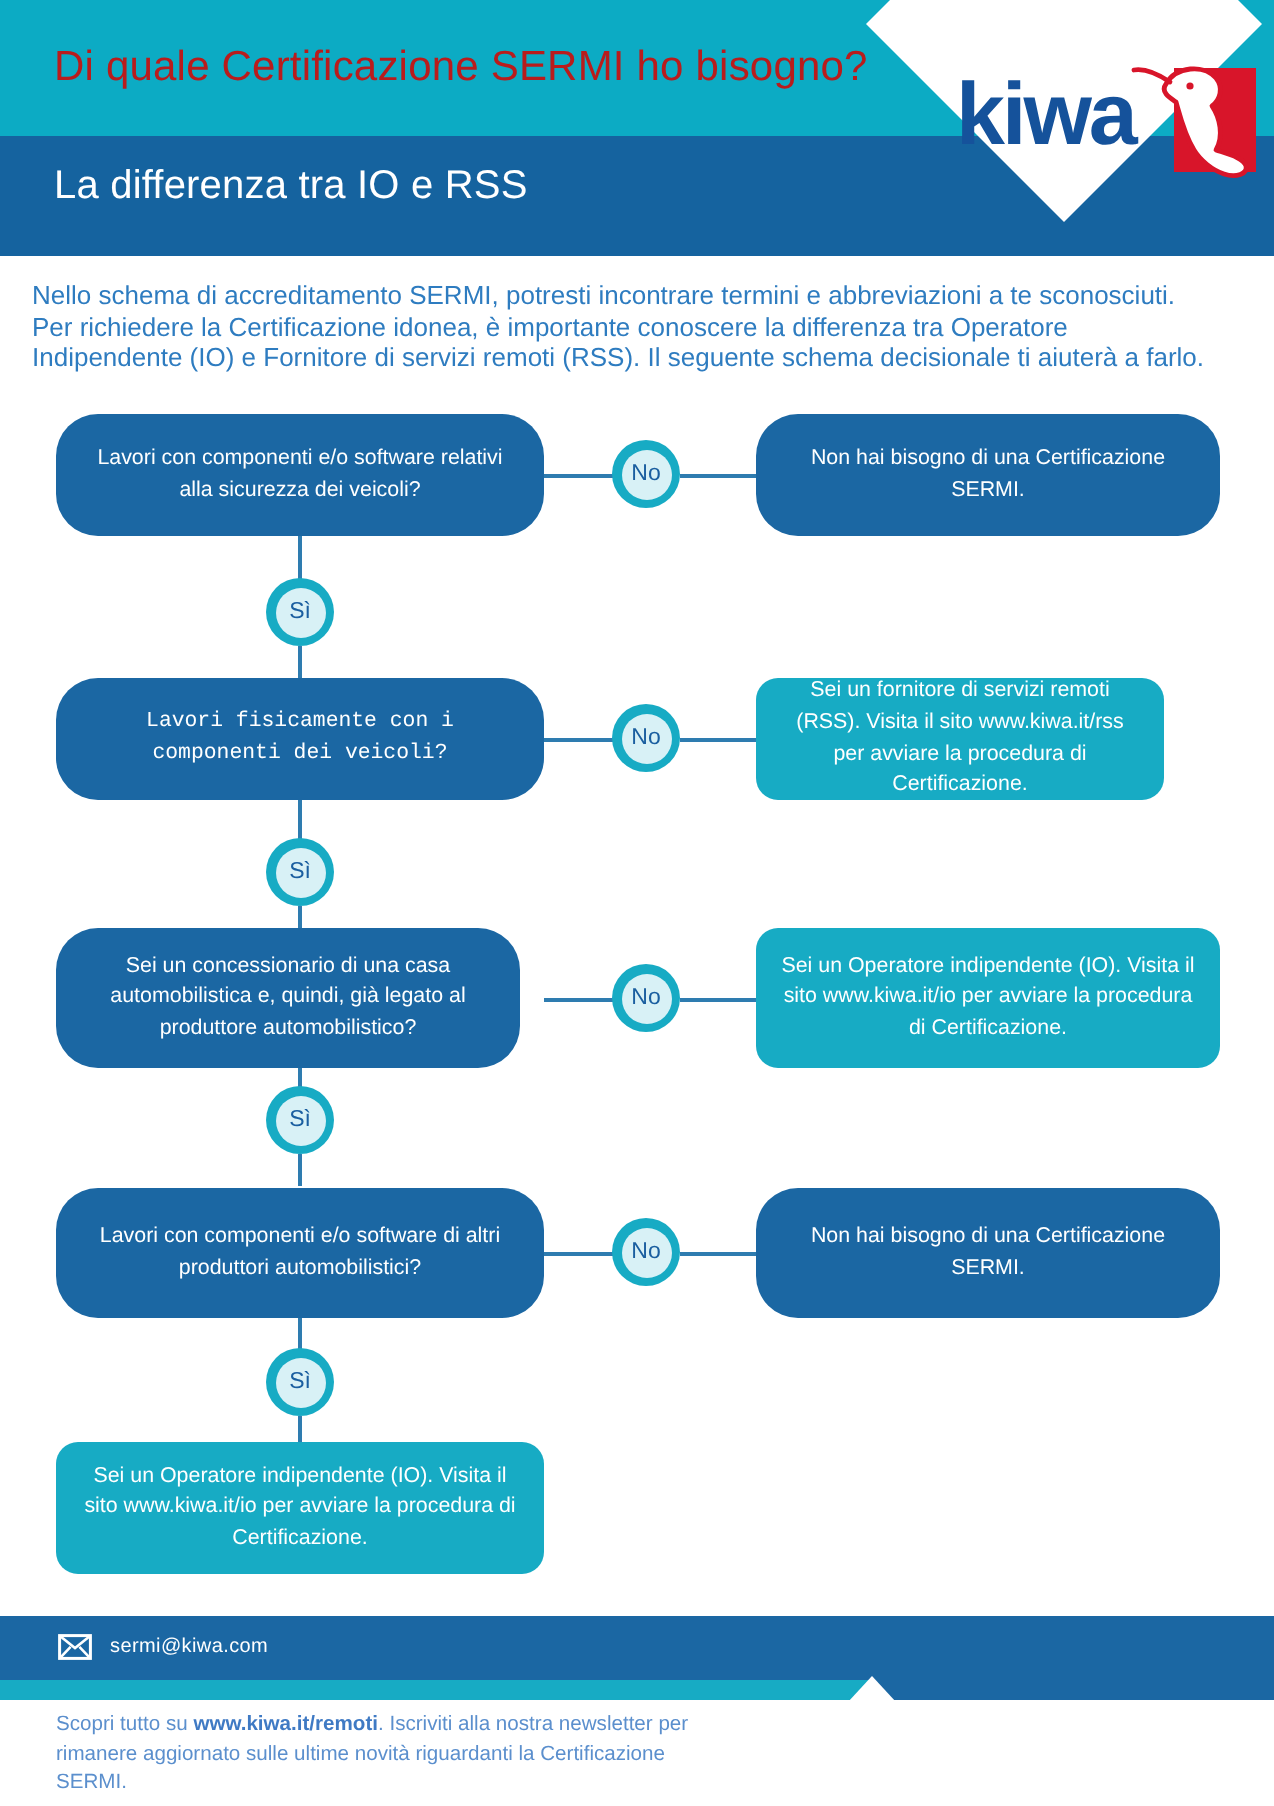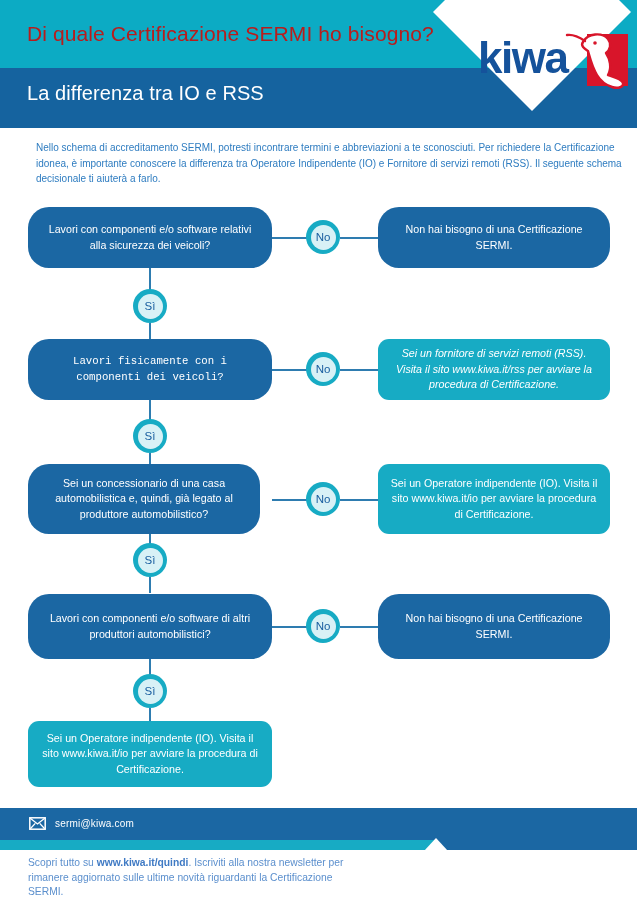--- a/index.html
+++ b/index.html
@@ -83,23 +83,23 @@
   }
   .logo-bird {
     position: absolute;
     left: 74px; top: 0px;
     width: 76px; height: 66px;
   }
 
   
   #intro {
     position: absolute;
-    left: 36px; top: 140px;
+    left: 16px; top: 140px;
     width: 590px;
-    font-size: 10px;
+    font-size: 13px;
     line-height: 15.5px;
     color: #2e7cc0;
   }
 
   
   #flow {
     position: absolute;
     left: 0; top: 0;
     width: 637px; height: 903px;
   }
@@ -242,21 +242,21 @@
       <div class="badge-inner">Sì</div>
     </div>
     <div class="conn-v" style="left:149px; top:323px; height:16px;"></div>
 
     <div class="conn-h" style="left:272px; top:369px; width:38px;"></div>
     <div class="conn-h" style="left:340px; top:369px; width:38px;"></div>
     <div class="node blue" style="left:28px; top:339px; width:244px; height:61px;font-family:Liberation Mono, monospace;">Lavori fisicamente con i componenti dei veicoli?</div>
     <div class="badge" style="left:306px; top:352px;">
       <div class="badge-inner">No</div>
     </div>
-    <div class="node teal" style="left:378px; top:339px; width:232px; height:61px;font-style:italic;">Sei un fornitore di servizi remoti (RSS). Visita il sito www.kiwa.it/rss per avviare la procedura di Certificazione.</div>
+    <div class="node teal" style="left:378px; top:339px; width:204px; height:61px;">Sei un fornitore di servizi remoti (RSS). Visita il sito www.kiwa.it/rss per avviare la procedura di Certificazione.</div>
 
     <div class="conn-v" style="left:149px; top:400px; height:22px;"></div>
     <div class="badge" style="left:133px; top:419px;">
       <div class="badge-inner">Sì</div>
     </div>
     <div class="conn-v" style="left:149px; top:453px; height:16px;"></div>
 
     <div class="conn-h" style="left:272px; top:499px; width:38px;"></div>
     <div class="conn-h" style="left:340px; top:499px; width:38px;"></div>
     <div class="node blue" style="left:28px; top:464px; width:232px; height:70px;">Sei un concessionario di una casa automobilistica e, quindi, già legato al produttore automobilistico?</div>
@@ -293,15 +293,15 @@
   <div id="footer-blue-right"></div>
   <div class="notch"></div>
 
   <svg class="mail-icon" viewBox="0 0 17 13">
     <rect x="0.8" y="0.8" width="15.4" height="11.4" fill="none" stroke="#ffffff" stroke-width="1.5"></rect>
     <path d="M1.3 1.3 L8.5 7 L15.7 1.3" fill="none" stroke="#ffffff" stroke-width="1.3"></path>
     <path d="M1.3 11.7 L6.3 6.4 M15.7 11.7 L10.7 6.4" fill="none" stroke="#ffffff" stroke-width="1.3"></path>
   </svg>
   <div class="mail-text">sermi@kiwa.com</div>
 
-  <div id="footer-note"><span>Scopri tutto su </span><b>www.kiwa.it/quindi</b><span>. Iscriviti alla nostra newsletter per rimanere aggiornato sulle ultime novità riguardanti la Certificazione SERMI.</span></div>
+  <div id="footer-note"><span>Scopri tutto su </span><b>www.kiwa.it/remoti</b><span>. Iscriviti alla nostra newsletter per rimanere aggiornato sulle ultime novità riguardanti la Certificazione SERMI.</span></div>
 
 </div>
 
 </body></html>

